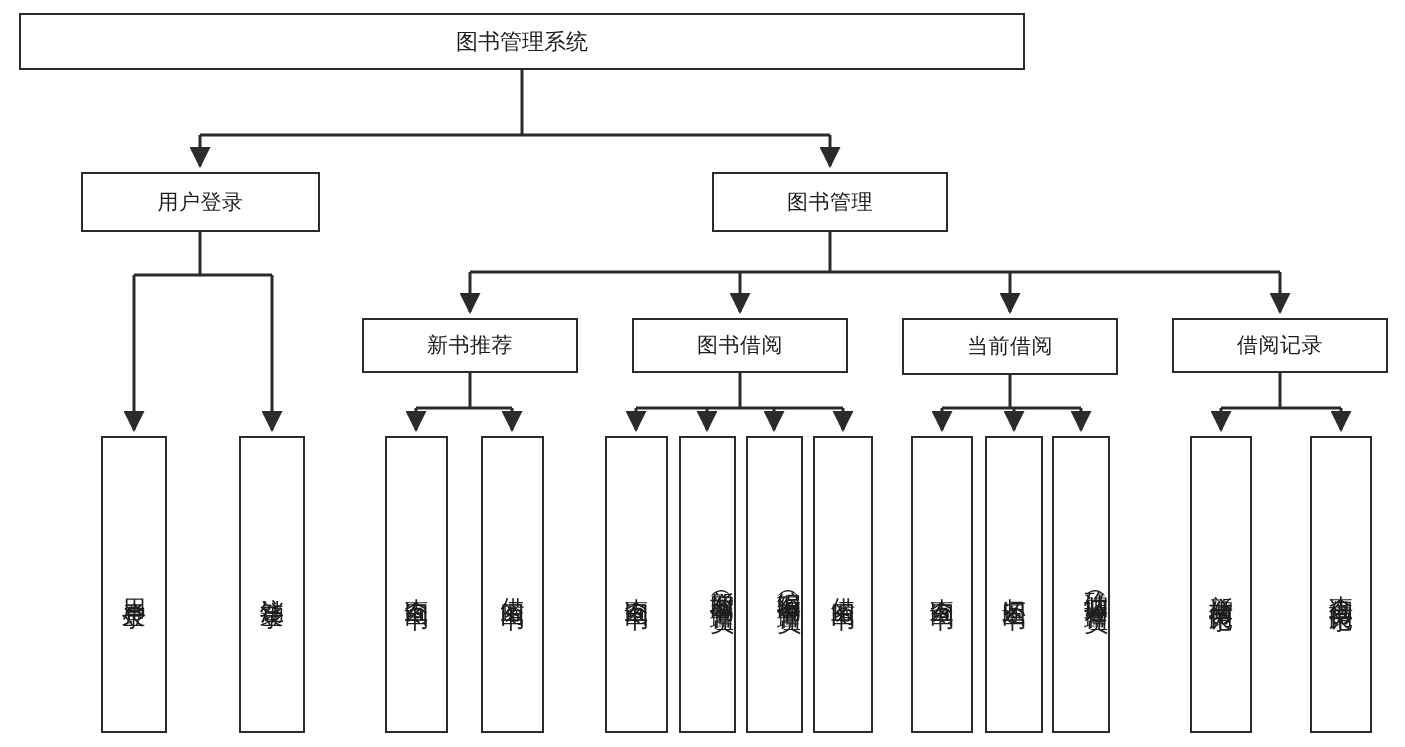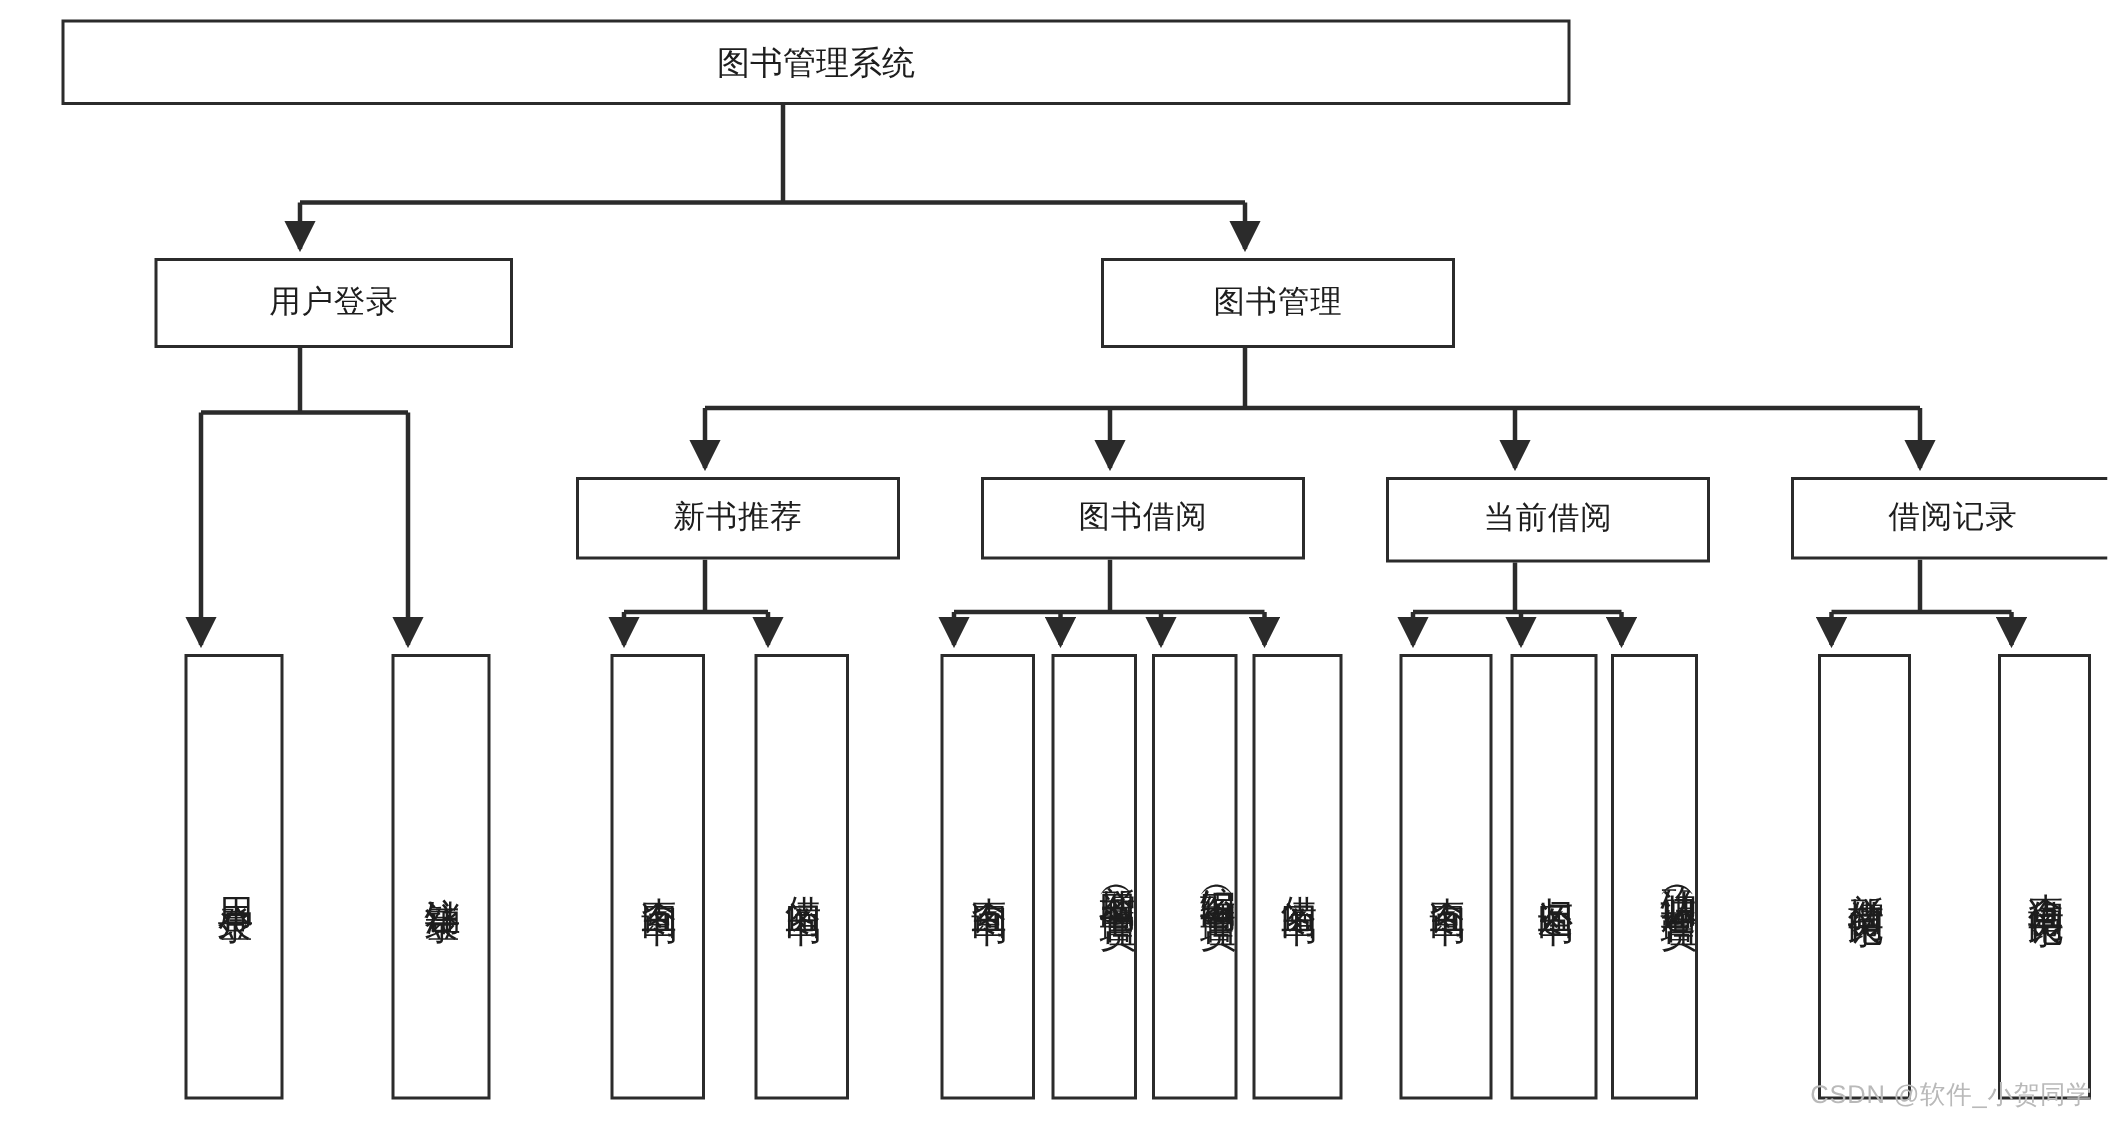--- a/index.html
+++ b/index.html
@@ -28,21 +28,20 @@
   .node {
     position: absolute;
     box-sizing: border-box;
     border: 2px solid #2b2b2b;
     background: #ffffff;
     display: flex;
     align-items: center;
     justify-content: center;
     color: #1d1d1d;
     line-height: 1.18;
-    margin-left: 22px;
   }
   .node-h {
     font-size: 21px;
     letter-spacing: 0.5px;
   }
   .node-title {
     font-size: 22px;
   }
   .node-v {
     writing-mode: vertical-rl;
@@ -176,14 +175,13 @@
         <span>确认归还（管理员）</span>
       </div>
       <div class="node node-v" style="left: 1190px; top: 436px; width: 62px; height: 297px;">
         <span>新增借阅记录</span>
       </div>
       <div class="node node-v" style="left: 1310px; top: 436px; width: 62px; height: 297px;">
         <span>查询借阅记录</span>
       </div>
     </div>
 
-  <div class="watermark">CSDN @软件_小贺同学</div>
 </div>
 
 </body></html>

